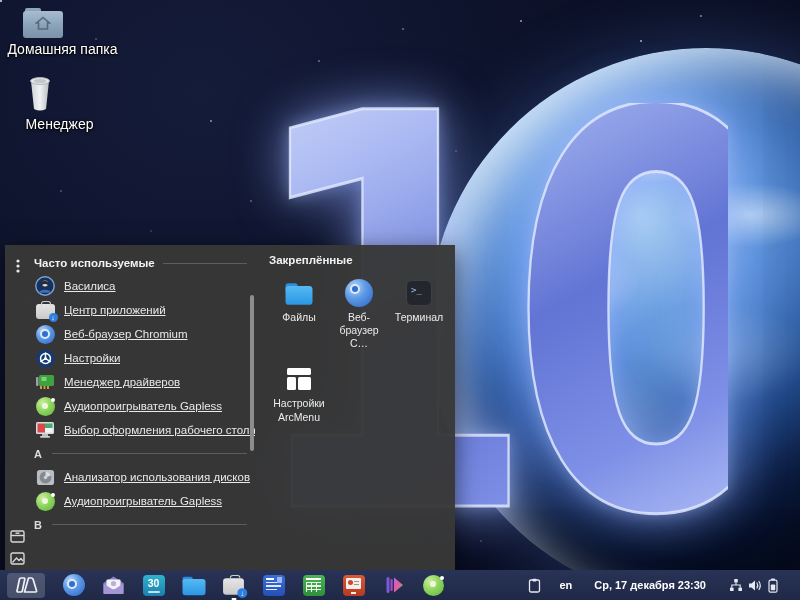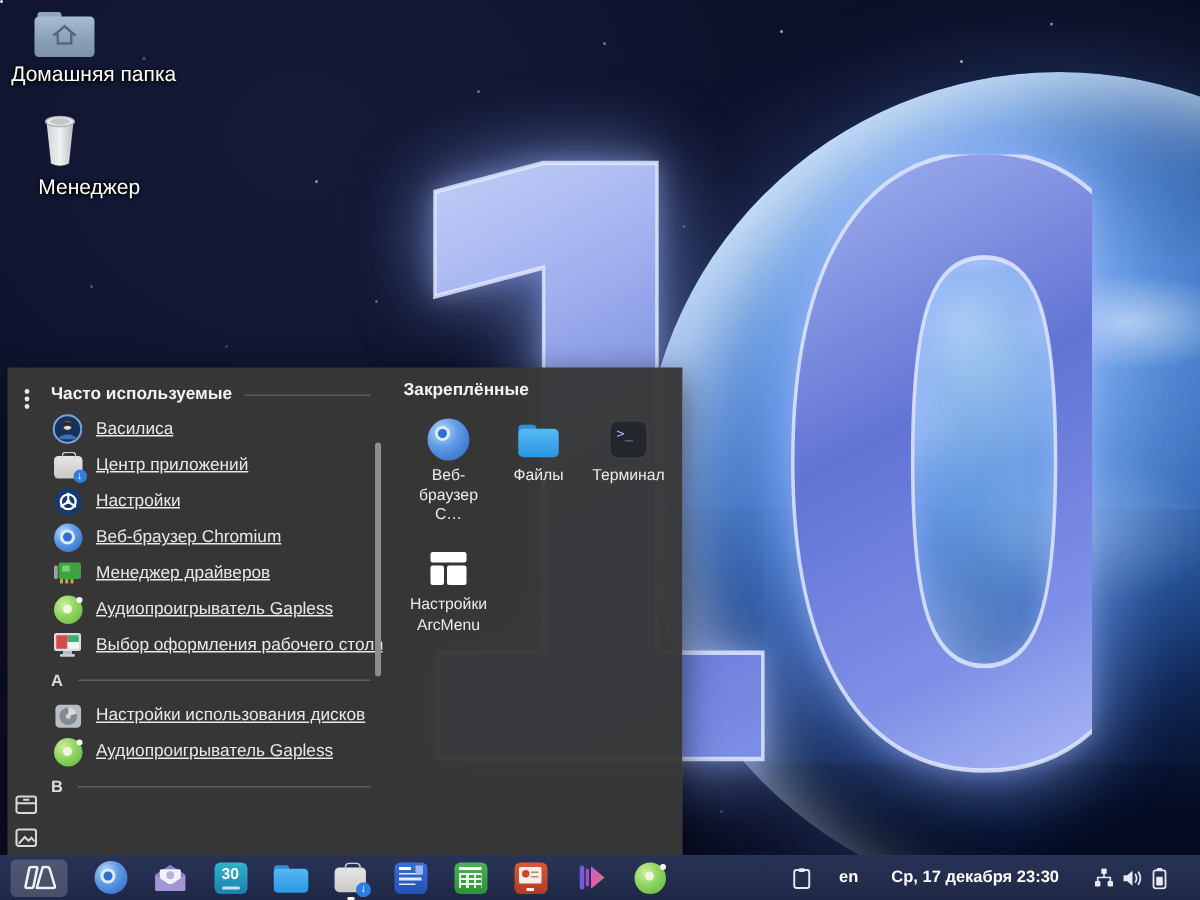--- a/index.html
+++ b/index.html
@@ -214,41 +214,41 @@
         <span class="ic">
           <span class="briefcase">
               <span class="badge">↓</span>
             </span>
         </span>
         <span class="t">Центр приложений</span>
       </div>
 
       <div class="mi">
         <span class="ic">
+            <span class="chrom"></span>
+          </span>
+        <span class="t">Веб-браузер Chromium</span>
+      </div>
+
+      <div class="mi">
+        <span class="ic">
           <svg width="19" height="19" viewBox="0 0 20 20">
             <circle cx="10" cy="10" r="9.5" fill="#143a74"></circle>
             <circle cx="10" cy="10" r="5.2" fill="none" stroke="#fff" stroke-width="1.6"></circle>
             <circle cx="10" cy="10" r="1.6" fill="#fff"></circle>
             <line x1="10" y1="10" x2="10" y2="3.6" stroke="#fff" stroke-width="1.5"></line>
             <line x1="10" y1="10" x2="4.6" y2="13.6" stroke="#fff" stroke-width="1.5"></line>
             <line x1="10" y1="10" x2="15.4" y2="13.6" stroke="#fff" stroke-width="1.5"></line>
           </svg>
         </span>
         <span class="t">Настройки</span>
       </div>
 
       <div class="mi">
         <span class="ic">
-            <span class="chrom"></span>
-          </span>
-        <span class="t">Веб-браузер Chromium</span>
-      </div>
-
-      <div class="mi">
-        <span class="ic">
           <svg width="20" height="16" viewBox="0 0 20 16">
             <rect x="1" y="3" width="2.5" height="9" rx="0.8" fill="#9aa0a6"></rect>
             <rect x="4" y="1" width="15" height="11" rx="1.5" fill="#3fa23f"></rect>
             <rect x="6.5" y="3" width="5" height="4" fill="#79d279"></rect>
             <rect x="5" y="12" width="2" height="3" fill="#c8a03c"></rect>
             <rect x="8.5" y="12" width="2" height="3" fill="#c8a03c"></rect>
             <rect x="12" y="12" width="2" height="3" fill="#c8a03c"></rect>
           </svg>
         </span>
         <span class="t">Менеджер драйверов</span>
@@ -282,21 +282,21 @@
 
       <div class="mi">
         <span class="ic">
           <svg width="19" height="19" viewBox="0 0 20 20">
             <rect x="1" y="2" width="18" height="16" rx="3" fill="#b9bec4"></rect>
             <circle cx="10" cy="10" r="6.2" fill="#84898f"></circle>
             <path d="M10 10 L10 3.8 A6.2 6.2 0 0 1 15.8 8 Z" fill="#d7dbe0"></path>
             <circle cx="10" cy="10" r="1.8" fill="#cfd3d8"></circle>
           </svg>
         </span>
-        <span class="t">Настройки использования дисков</span>
+        <span class="t">Анализатор использования дисков</span>
       </div>
 
       <div class="mi">
         <span class="ic">
             <span class="vinyl"></span>
           </span>
         <span class="t">Аудиопроигрыватель Gapless</span>
       </div>
 
       <div class="sec-letter">
@@ -312,29 +312,29 @@
         <span class="ph">Выбор...</span>
       </div>
       <div class="scrollthumb"></div>
     </div>
 
     <div class="m-pin">
       <div class="pin-head">Закреплённые</div>
       <div class="pin-grid">
         <div class="pin-item">
           <span class="ic">
+            <span class="folder-ic" style="transform:scale(1.35);"></span>
+          </span>
+          <span class="t">Файлы</span>
+        </div>
+        <div class="pin-item">
+          <span class="ic">
               <span class="chrom" style="width:28px;height:28px;"></span>
             </span>
           <span class="t">Веб-браузер C…</span>
-        </div>
-        <div class="pin-item">
-          <span class="ic">
-            <span class="folder-ic" style="transform:scale(1.35);"></span>
-          </span>
-          <span class="t">Файлы</span>
         </div>
         <div class="pin-item">
           <span class="ic">
             <span class="term-ic">&gt;_</span>
           </span>
           <span class="t">Терминал</span>
         </div>
         <div class="pin-item" style="width:60px;">
           <span class="ic">
             <svg width="26" height="24" viewBox="0 0 26 24">

